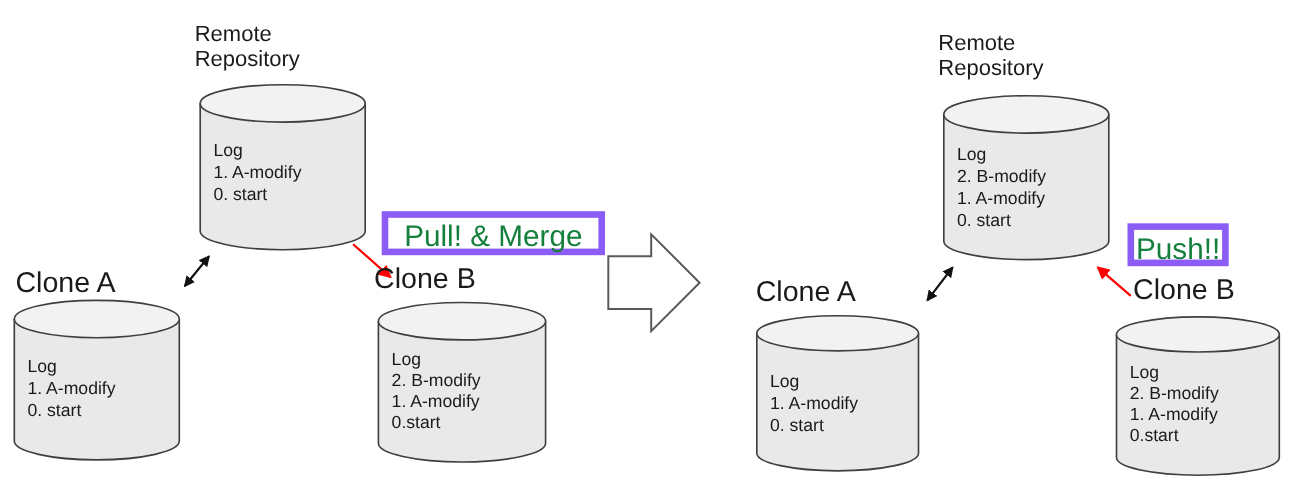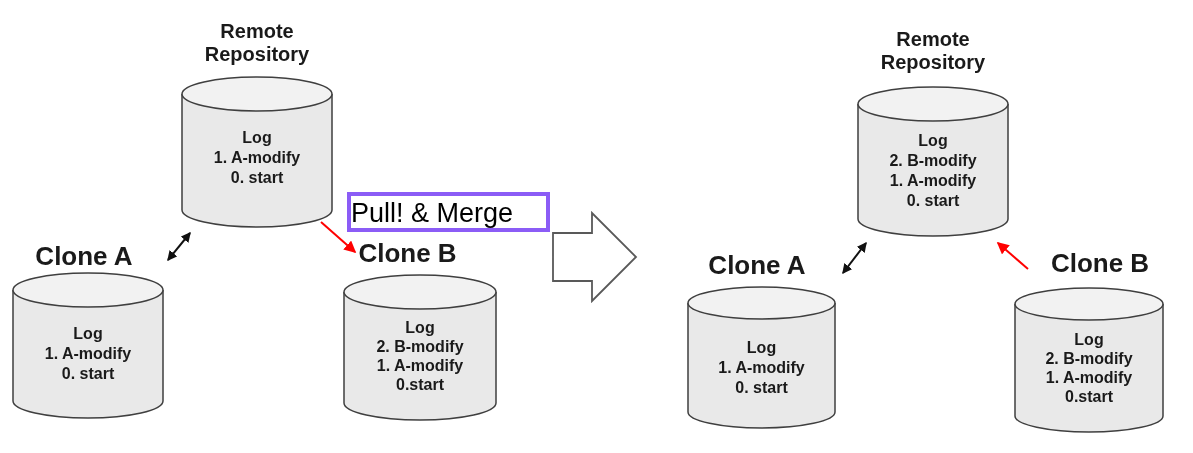--- a/index.html
+++ b/index.html
@@ -5,31 +5,32 @@
   html,body{margin:0;padding:0;background:#ffffff;}
   .canvas{
     position:relative;
     width:1193px;height:453px;
     background:#ffffff;
     font-family:"Liberation Sans", sans-serif;
     color:#1a1a1a;
     overflow:hidden;
   }
   .shapes{position:absolute;left:0;top:0;width:1193px;height:453px;}
-  .txt{position:absolute;text-align:center;white-space:nowrap;font-weight:bold;}
+  .txt{position:absolute;text-align:left;white-space:nowrap;}
   .title{font-size:20px;line-height:23px;}
   .cyl-label{font-size:26px;line-height:24px;}
-  .log{font-size:16px;line-height:20px;}
+  .log{font-size:16px;line-height:20px;padding-left:12px;}
   .log.tight{line-height:19px;}
   .action-box{
     position:absolute;
-    border:4px solid #8b5cf6;
-    color:#000000;
+    border:6px solid #8b5cf6;
+    color:#15803d;
     font-size:27px;
     line-height:34px;
+    text-align:center;
     background:#ffffff;
     box-sizing:border-box;
   }
 </style>
 </head>
 <body>
 
 <div class="canvas">
 
   <svg class="shapes" viewBox="0 0 1193 453" aria-hidden="true">
@@ -131,14 +132,15 @@
   </div>
 
   <div class="txt cyl-label" style="left:1030px;top:251px;width:140px;">Clone B</div>
   <div class="txt log tight" style="left:1015px;top:330px;width:148px;">
     <div>Log</div>
     <div>2. B-modify</div>
     <div>1. A-modify</div>
     <div>0.start</div>
   </div>
 
+  <div class="action-box" style="left:1025px;top:203px;width:92px;height:39px;">Push!!</div>
 
 </div>
 
 </body></html>

